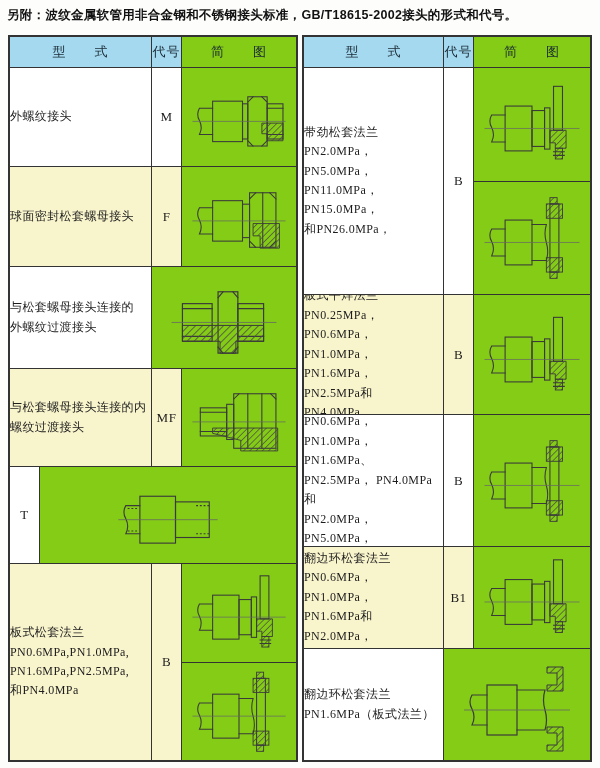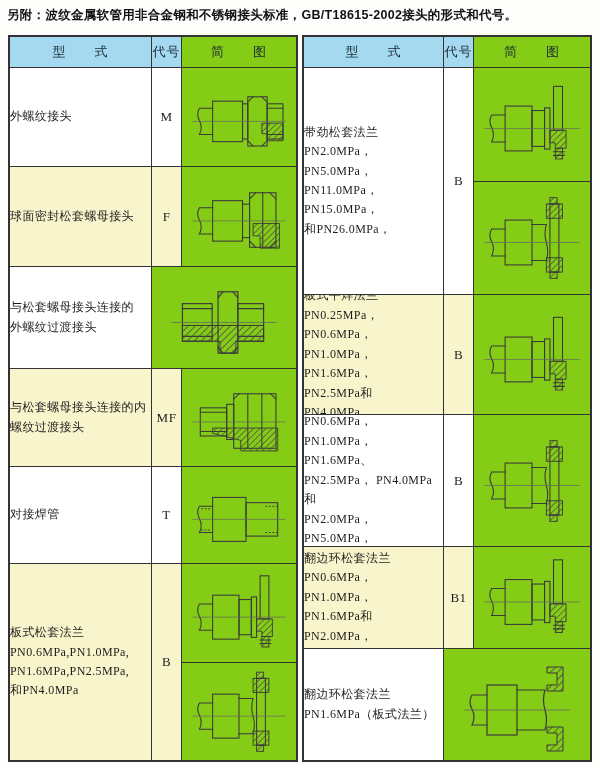--- a/index.html
+++ b/index.html
@@ -159,23 +159,20 @@
                 <line x1="68" y1="21" x2="68" y2="83" stroke="#3a3a3a" stroke-width="1.2" fill="none" stroke-linecap="square"></line>
                 <line x1="84" y1="21" x2="84" y2="83" stroke="#3a3a3a" stroke-width="1.2" fill="none" stroke-linecap="square"></line>
                 <path d="M28 60 H102 V86 H60 V74 L28 66 Z" fill="url(#h4)" stroke="#3a3a3a" stroke-width="1"></path>
                 <line x1="5" y1="53" x2="111" y2="53" stroke="#666" stroke-width="0.8"></line>
               </svg>
             </div>
         </div>
       </div>
 
       <div class="row lr5">
-        <div class="c c-type">
-            <div class="type-text">对接焊管</div>
-          </div>
         <div class="c c-code">T</div>
         <div class="c c-diag">
           <div class="diag">
               <svg viewBox="0 0 116 96" preserveAspectRatio="xMidYMid meet">
                 <defs>
                   <pattern id="h5" width="5" height="5" patternUnits="userSpaceOnUse" patternTransform="rotate(45)">
                     <line x1="0" y1="0" x2="0" y2="5" stroke="#4a4a4a" stroke-width="1.6"></line>
                   </pattern>
                 </defs>
                 <path d="M28 38 H13 Q9 45 13 52 Q17 60 13 68 H28" stroke="#3a3a3a" stroke-width="1.2" fill="none" stroke-linecap="square"></path>

